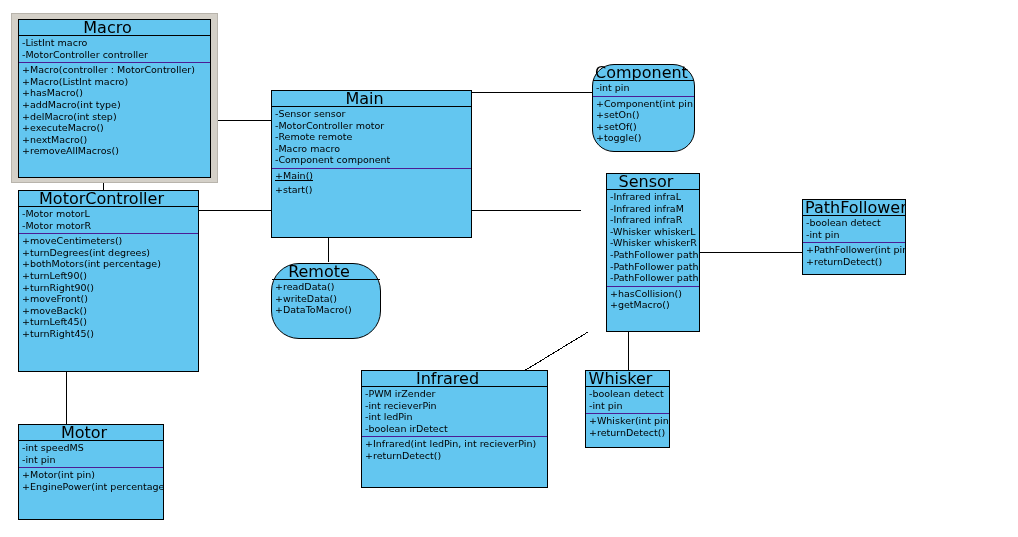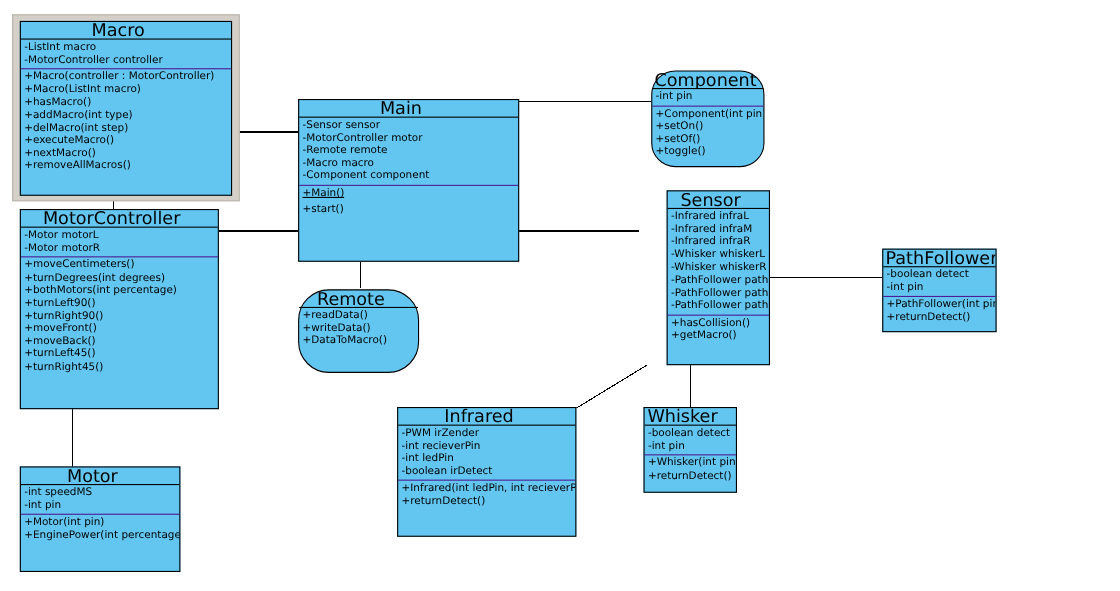--- a/index.html
+++ b/index.html
@@ -191,33 +191,33 @@
       <div class="member">-PathFollower pathL</div>
       <div class="member">-PathFollower pathM</div>
       <div class="member">-PathFollower pathR</div>
     </div>
     <div class="compartment">
       <div class="member">+hasCollision()</div>
       <div class="member">+getMacro()</div>
     </div>
   </div>
 
-  <div class="uml" style="left:802px;top:199px;width:104px;height:76px;margin-top:27px;">
+  <div class="uml" style="left:802px;top:199px;width:104px;height:76px;">
     <div class="title">PathFollower</div>
     <div class="compartment attrs">
       <div class="member">-boolean detect</div>
       <div class="member">-int pin</div>
     </div>
     <div class="compartment">
       <div class="member">+PathFollower(int pin)</div>
       <div class="member">+returnDetect()</div>
     </div>
   </div>
 
-  <div class="uml" style="left:361px;top:370px;width:163px;height:118px;">
+  <div class="uml" style="left:361px;top:370px;width:187px;height:118px;">
     <div class="title">Infrared</div>
     <div class="compartment attrs">
       <div class="member">-PWM irZender</div>
       <div class="member">-int recieverPin</div>
       <div class="member">-int ledPin</div>
       <div class="member">-boolean irDetect</div>
     </div>
     <div class="compartment">
       <div class="member">+Infrared(int ledPin, int recieverPin)</div>
       <div class="member">+returnDetect()</div>

